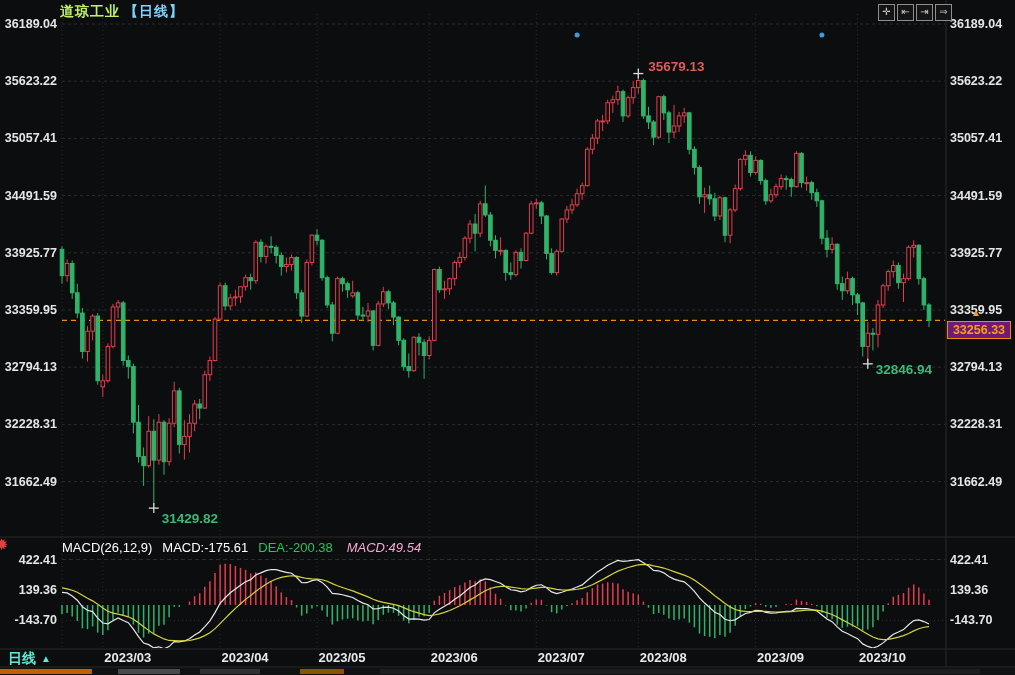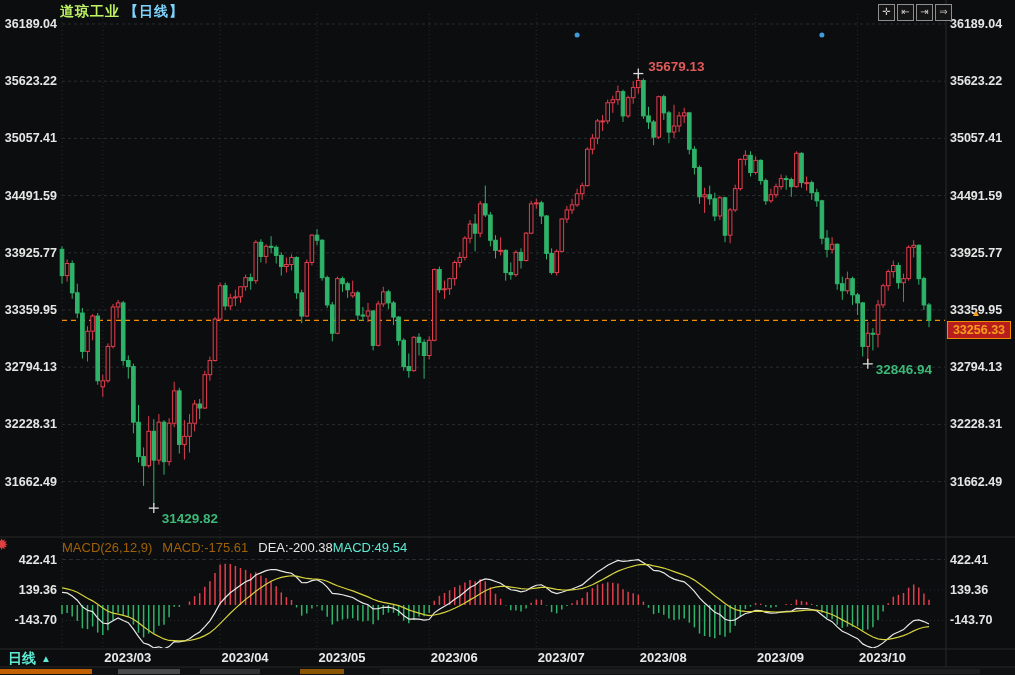--- a/index.html
+++ b/index.html
@@ -7,25 +7,25 @@
        font-family:"Liberation Sans",sans-serif;}
   #chart-svg{position:absolute;left:0;top:0;}
   .hdr{position:absolute;left:60px;top:3px;font-size:14px;font-weight:700;letter-spacing:1px;}
   .hdr .ttl{color:#bef264;}
   .hdr .tag{color:#7dd3fc;margin-left:4px;}
   .toolbar{position:absolute;left:878px;top:4px;display:flex;gap:2px;}
   .tbico{width:15px;height:15px;border:1px solid #8e8e8e;background:#141414;color:#cccccc;
          font-size:10px;line-height:14px;text-align:center;cursor:pointer;}
   .alert{position:absolute;left:-5px;top:535px;font-size:16px;color:#e04040;}
   .macdhdr{position:absolute;left:62px;top:540px;font-size:13px;font-weight:400;white-space:nowrap;}
-  .macdhdr .w{color:#a16207;margin-right:10px;}
-  .macdhdr .y{color:#e5e5e5;}
-  .macdhdr .m{color:#5eead4;}
+  .macdhdr .w{color:#ffffff;margin-right:10px;}
+  .macdhdr .y{color:#22c55e;margin-right:14px;}
+  .macdhdr .m{color:#f9a8d4;font-style:italic;}
   .pricebox{position:absolute;left:947px;top:322px;width:62px;height:16px;border:1px solid #f08c00;
-            background:#b91c1c;color:#f59f1e;font-size:12.5px;font-weight:700;text-align:center;
+            background:#701a75;color:#f59f1e;font-size:12.5px;font-weight:700;text-align:center;
             line-height:16px;}
   .pricearrow{position:absolute;left:971px;top:308px;color:#f59f1e;font-size:10px;}
   .footer{position:absolute;left:8px;top:650px;color:#5eead4;font-size:14px;font-weight:700;cursor:pointer;}
   .footer .arr{font-size:10px;margin-left:5px;vertical-align:1px;}
   .strip{position:absolute;left:0;top:668px;width:1015px;height:7px;background:#101112;}
   .frag{position:absolute;top:1px;height:5px;}
   .f1{left:0;width:92px;background:#c06000;}
   .f2{left:118px;width:62px;background:#4a4a4a;}
   .f3{left:200px;width:60px;background:#323232;}
   .f4{left:300px;width:44px;background:#8a5500;}

